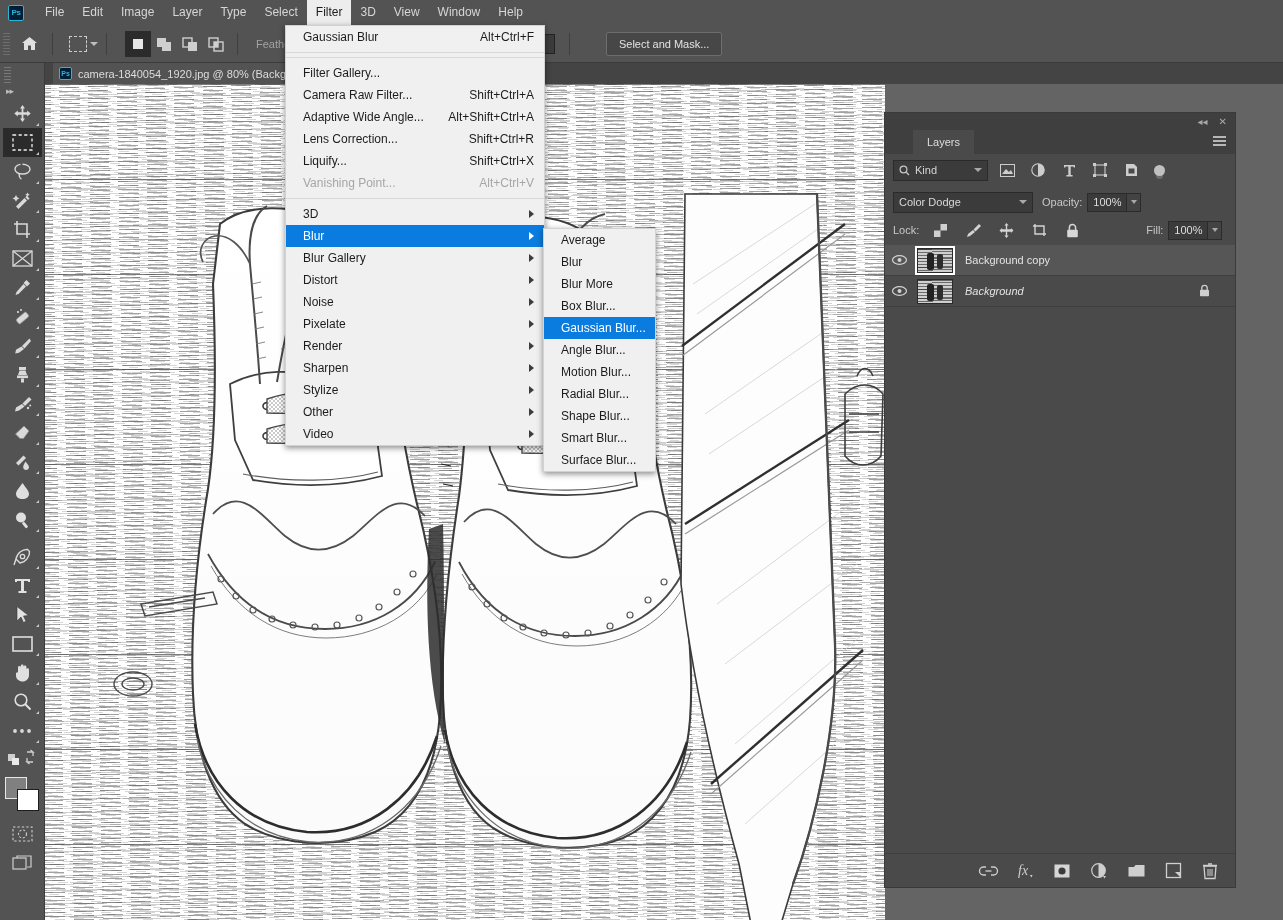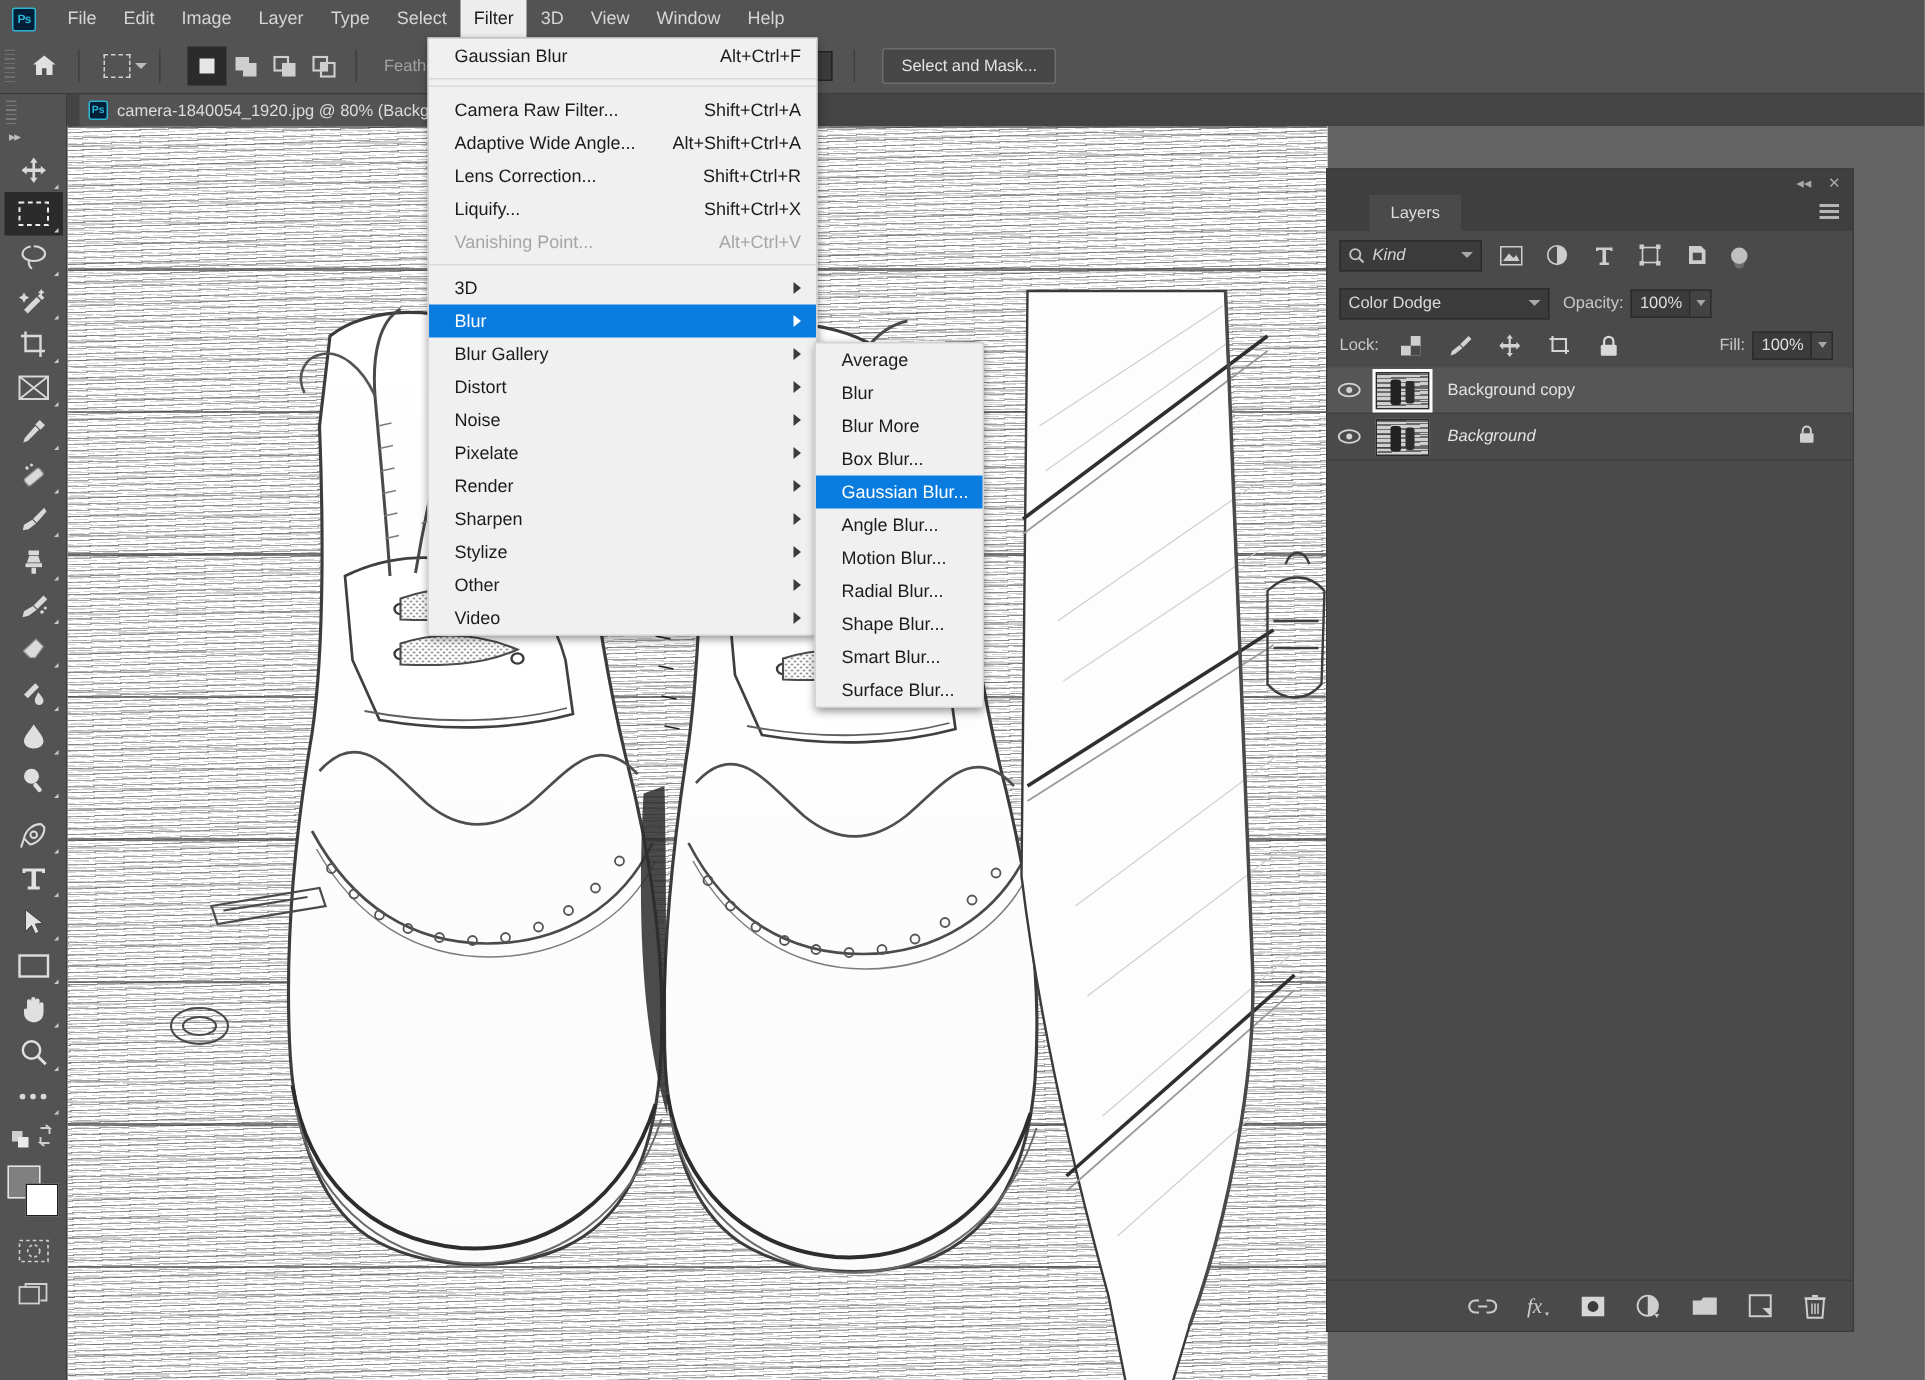--- a/index.html
+++ b/index.html
@@ -50,21 +50,21 @@
   .sel-mode { width:26px;height:26px;display:flex;align-items:center;justify-content:center; }
   .sel-mode.on { background:#2b2b2b; }
   .ob-label { margin-left: 10px; color:#a3a3a3; }
   .ob-input {
     height:20px; background:#3b3b3b; border:1px solid #232323;
     margin-left:5px; color:#d2d2d2; font-size:11px; padding:0 4px;
     display:flex;align-items:center;
   }
   .swap-ico { margin:0 9px; color:#bdbdbd; font-size:13px; }
   .sel-mask-btn {
-    height:24px; padding:0 12px; margin-left:10px;
+    height:24px; padding:0 12px; margin-left:28px;
     background:#474747; border:1px solid #6d6d6d; color:#e2e2e2;
     font-size:11px; display:flex;align-items:center; border-radius:2px;
   }
 
   
   .toolbar {
     position:absolute; left:0; top:63px; width:45px; height:857px;
     background:#535353; border-right:1px solid #3b3b3b;
   }
   .tb-grip { width:7px;height:16px;margin:4px auto 2px 4px;
@@ -175,21 +175,21 @@
     position:absolute; right:9px; top:6px; width:13px; height:10px;
     background:repeating-linear-gradient(to bottom,#b6b6b6 0 2px,transparent 2px 4px);
   }
   .filterrow {
     position:absolute; left:885px; top:154px; width:350px; height:32px;
     display:flex; align-items:center; padding-left:8px; gap:7px;
   }
   .kind-select {
     width:95px; height:21px; background:#3b3b3b; border:1px solid #2b2b2b;
     color:#d4d4d4; font-size:11px; display:flex; align-items:center;
-    padding:0 5px; gap:5px; position:relative;font-style:italic;
+    padding:0 5px; gap:5px; position:relative;
   }
   .kind-select .dd {
     position:absolute; right:5px; width:0;height:0;
     border-left:4px solid transparent;border-right:4px solid transparent;
     border-top:4px solid #a8a8a8;
   }
   .fico { width:24px;height:22px;display:flex;align-items:center;justify-content:center; }
   .toggle-knob {
     width:11px;height:11px;border-radius:50%;background:#c0c0c0;
     margin-left:4px; box-shadow:0 5px 0 -2px #6d6d6d;
@@ -692,20 +692,23 @@
   </div>
 
   <div class="dropdown" id="filter-menu">
       <div class="mrow tall">
         <span>Gaussian Blur</span>
         <span class="acc">Alt+Ctrl+F</span>
       </div>
       <div class="msep"></div>
       <div class="msep"></div>
       <div class="mrow tall">
+        <span>Filter Gallery...</span>
+      </div>
+      <div class="mrow tall">
         <span>Camera Raw Filter...</span>
         <span class="acc">Shift+Ctrl+A</span>
       </div>
       <div class="mrow tall">
         <span>Adaptive Wide Angle...</span>
         <span class="acc">Alt+Shift+Ctrl+A</span>
       </div>
       <div class="mrow tall">
         <span>Lens Correction...</span>
         <span class="acc">Shift+Ctrl+R</span>

